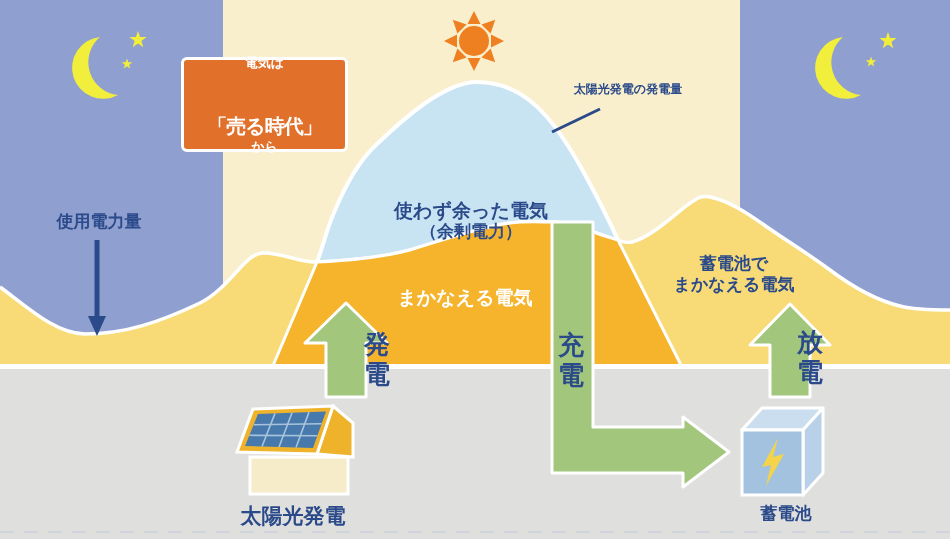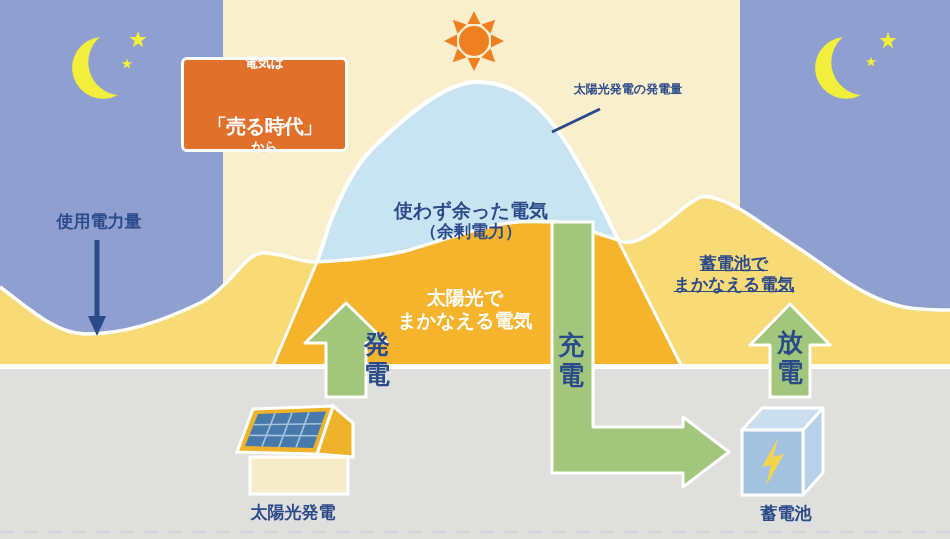--- a/index.html
+++ b/index.html
@@ -119,29 +119,28 @@
   <div class="lbl" style="left:40px;top:212px;width:118px;font-size:17px;">使用電力量</div>
 
   <div class="lbl" style="left:548px;top:82px;width:160px;font-size:12px;">太陽光発電の発電量</div>
 
   <div class="lbl" style="left:391px;top:167px;width:160px;font-size:19px;margin-top:32px;">
     <span class="ln">使わず余った電気</span>
     <span class="ln" style="font-size:17px;">（余剰電力）</span>
   </div>
 
   <div class="lbl white" style="left:385px;top:286px;width:160px;font-size:19px;">
-    <span class="ln">太陽光で</span>
     <span class="ln">まかなえる電気</span>
   </div>
 
-  <div class="lbl" style="left:654px;top:254px;width:160px;font-size:17px;text-decoration:underline;">
+  <div class="lbl" style="left:654px;top:254px;width:160px;font-size:17px;">
     <span class="ln">蓄電池で</span>
     <span class="ln">まかなえる電気</span>
   </div>
 
   <div class="v-label" style="left:332px;top:329px;margin-left:31px;">発電</div>
   <div class="v-label" style="left:557px;top:330px;">充電</div>
-  <div class="v-label" style="left:776px;top:327px;">放電</div>
+  <div class="v-label" style="left:796px;top:327px;">放電</div>
 
-  <div class="lbl" style="left:223px;top:503px;width:140px;font-size:17px;">太陽光発電</div>
+  <div class="lbl" style="left:223px;top:503px;width:140px;font-size:21px;">太陽光発電</div>
   <div class="lbl" style="left:716px;top:504px;width:140px;font-size:17px;">蓄電池</div>
 
 </div>
 
 </body></html>

